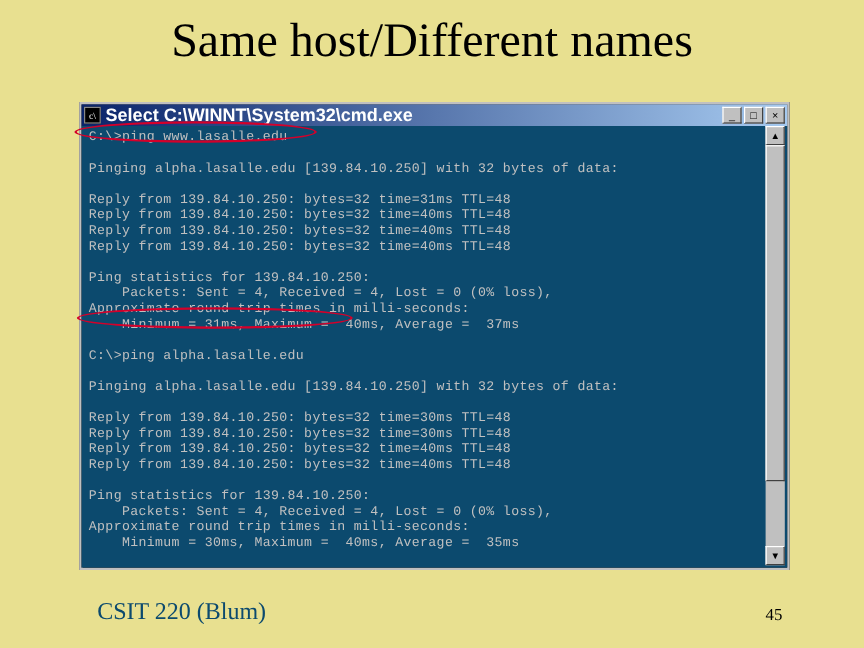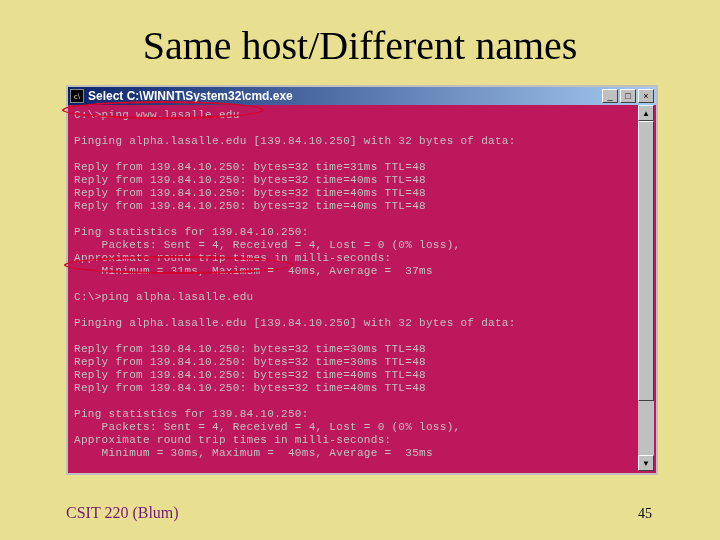--- a/index.html
+++ b/index.html
@@ -8,21 +8,21 @@
     height: 540px;
     background: #e8e090;
     font-family: "Times New Roman", serif;
     position: relative;
     overflow: hidden;
   }
   .slide-title {
     font-size: 40px;
     color: #000;
     text-align: center;
-    padding-top: 22px;
+    padding-top: 10px;
     font-weight: normal;
   }
   .window {
     position: absolute;
     left: 66px;
     top: 85px;
     width: 592px;
     height: 390px;
     background: #000;
     border: 2px solid #c0c0c0;
@@ -44,21 +44,21 @@
     margin-right: 4px;
     font-size: 8px;
     color: #fff;
     display: flex;
     align-items: center;
     justify-content: center;
   }
   .titlebar-text {
     color: #fff;
     font-family: Tahoma, Arial, sans-serif;
-    font-size: 12px;
+    font-size: 15px;
     font-weight: bold;
     flex: 1;
   }
   .win-buttons {
     display: flex;
     gap: 2px;
   }
   .win-btn {
     width: 16px;
     height: 14px;
@@ -68,21 +68,21 @@
     border-bottom-color: #404040;
     font-size: 9px;
     font-family: Arial, sans-serif;
     display: flex;
     align-items: center;
     justify-content: center;
     color: #000;
     cursor: pointer;
   }
   .terminal {
-    background: #be185d;
+    background: #0c4a6e;
     color: #c0c0c0;
     font-family: "Courier New", monospace;
     font-size: 11px;
     line-height: 13px;
     padding: 4px 6px;
     white-space: pre;
     height: calc(100% - 18px);
     overflow: hidden;
     position: relative;
     letter-spacing: 0.3px;
@@ -135,24 +135,24 @@
     height: 18px;
   }
   .ellipse2 {
     left: 64px;
     top: 256px;
     width: 230px;
     height: 18px;
   }
   .footer-left {
     position: absolute;
-    left: 66px;
+    left: 81px;
     bottom: 18px;
-    font-size: 16px;
-    color: #701a75;
+    font-size: 20px;
+    color: #0c4a6e;
   }
   .footer-right {
     position: absolute;
     right: 68px;
     bottom: 18px;
     font-size: 14px;
     color: #000;
     margin-top: 20px;
   }
 </style>

